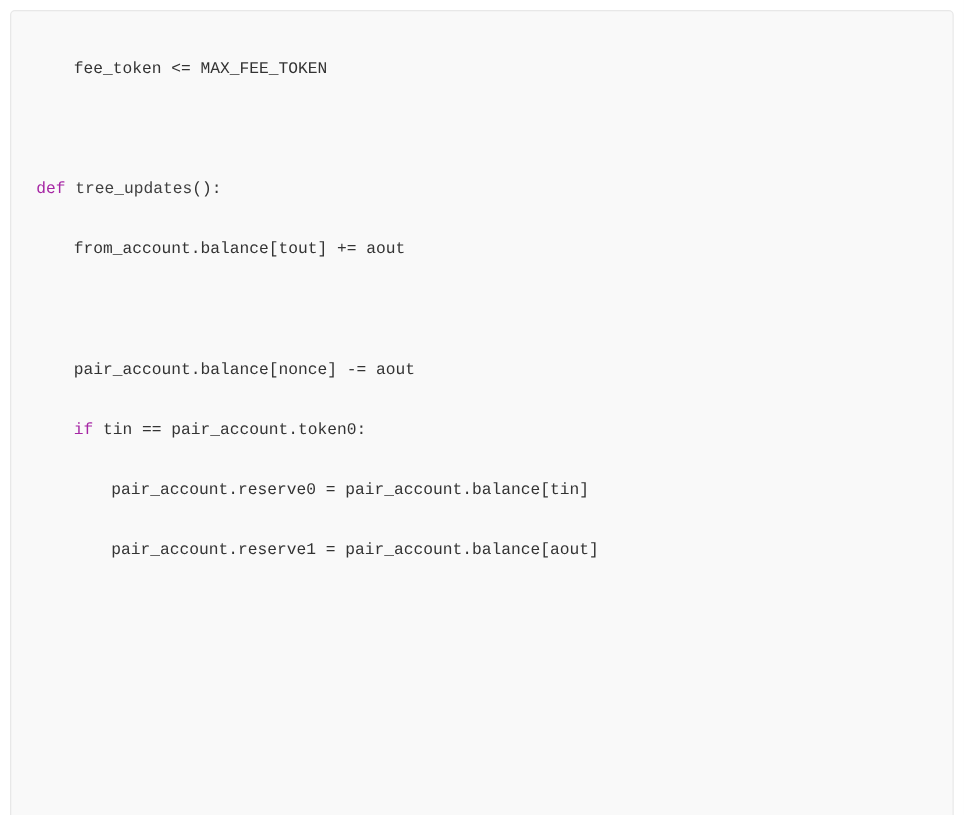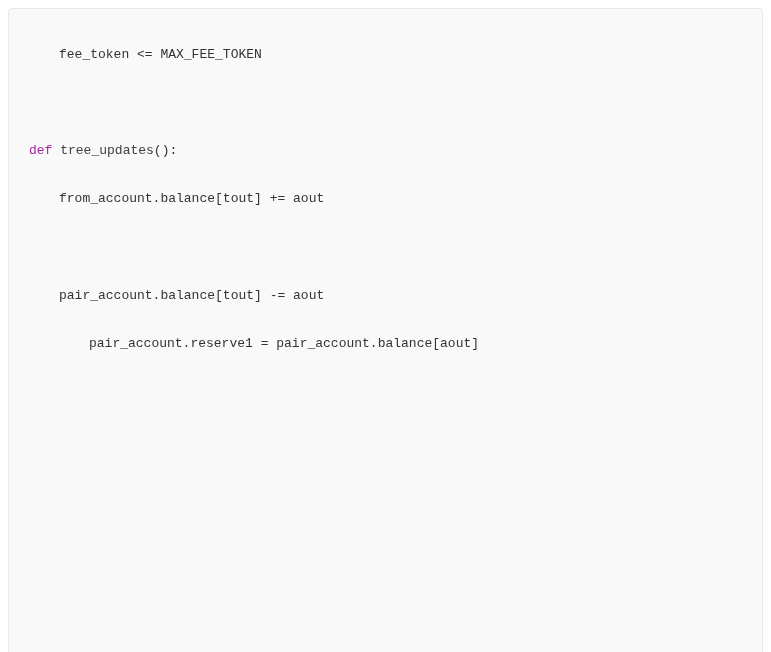--- a/index.html
+++ b/index.html
@@ -47,21 +47,23 @@
   </style>
 </head>
 <body>
 
 <div class="code-block">
 <span class="line indent1"><span>fee_token &lt;= MAX_FEE_TOKEN</span></span>
 <span class="line"> </span>
 <span class="line"><span class="kw">def</span> <span class="fn">tree_updates</span><span class="paren">():</span></span>
 <span class="line indent1"><span>from_account.balance[tout] += aout</span></span>
 <span class="line"> </span>
-<span class="line indent1"><span>pair_account.balance[tout] -= aout</span></span>
+<span class="line indent1"><span>pair_account.balance[nonce] -= aout</span></span>
+<span class="line indent1"><span class="kw">if</span><span> tin == pair_account.token0:</span></span>
+<span class="line indent2"><span>pair_account.reserve0 = pair_account.balance[tin]</span></span>
 <span class="line indent2"><span>pair_account.reserve1 = pair_account.balance[aout]</span></span>
 
 
 
 
 
 
 
 
 

